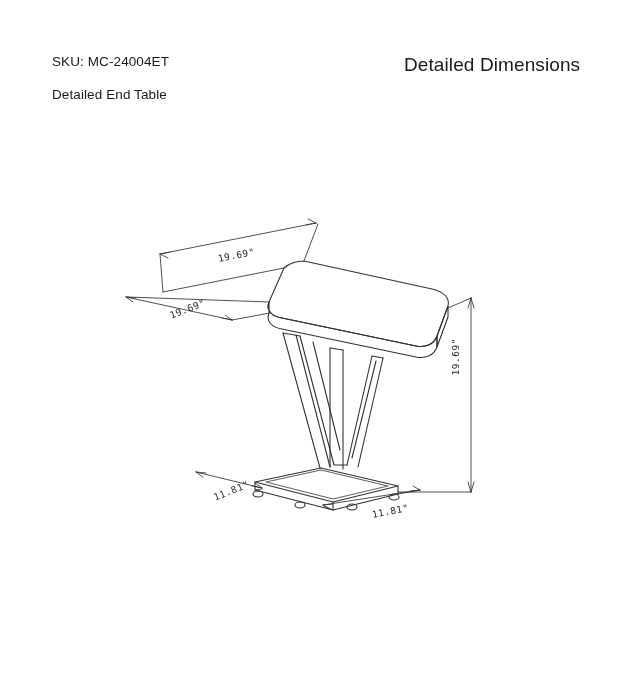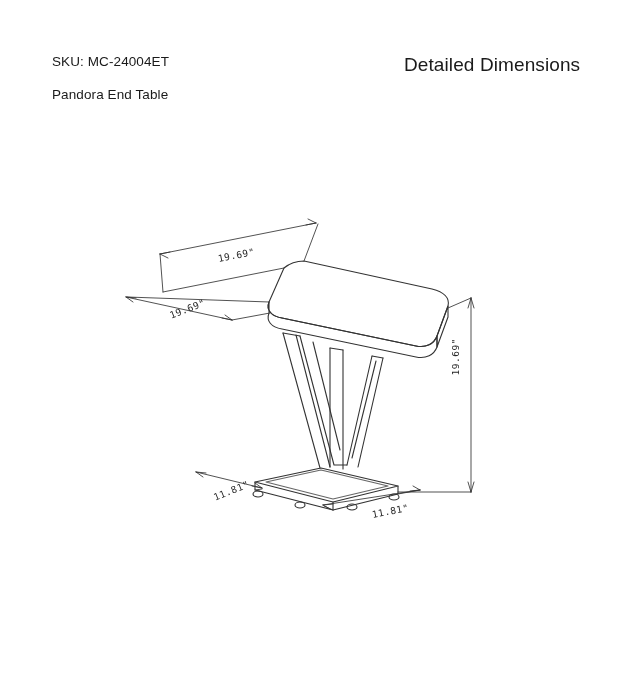--- a/index.html
+++ b/index.html
@@ -90,21 +90,21 @@
     transform-origin: left center;
   }
 </style>
 </head>
 <body>
 
 <div class="page">
 
   <div class="hdr-sku">SKU: MC-24004ET</div>
   <div class="hdr-title">Detailed Dimensions</div>
-  <div class="hdr-product">Pandora End Table</div>
+  <div class="hdr-product">Detailed End Table</div>
 
   <div class="drawing">
     <svg width="624" height="470" viewBox="0 0 624 470">
       <g fill="none" stroke="#333333" stroke-width="1.1" stroke-linejoin="round" stroke-linecap="round">
 
         <path d="M 284 148
                  C 290 143, 296 141, 304 141
                  L 432 169
                  C 444 172, 450 178, 448 186
                  L 437 216

